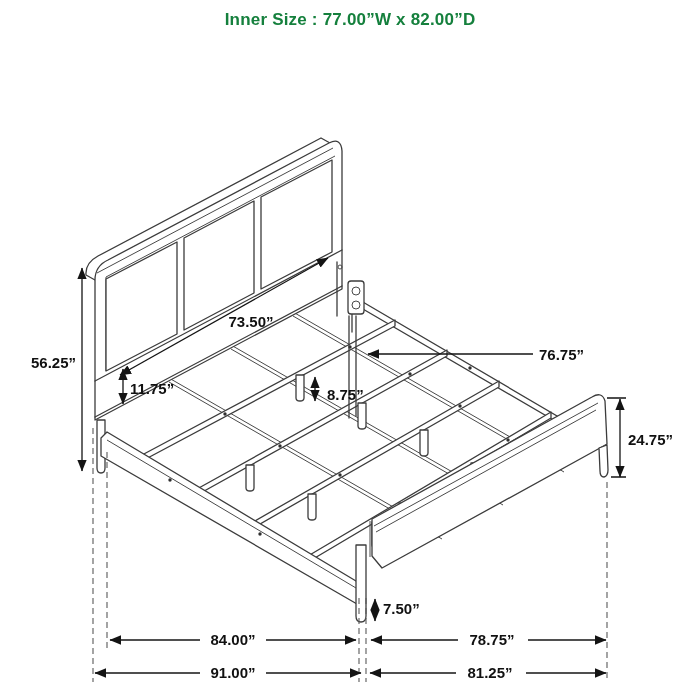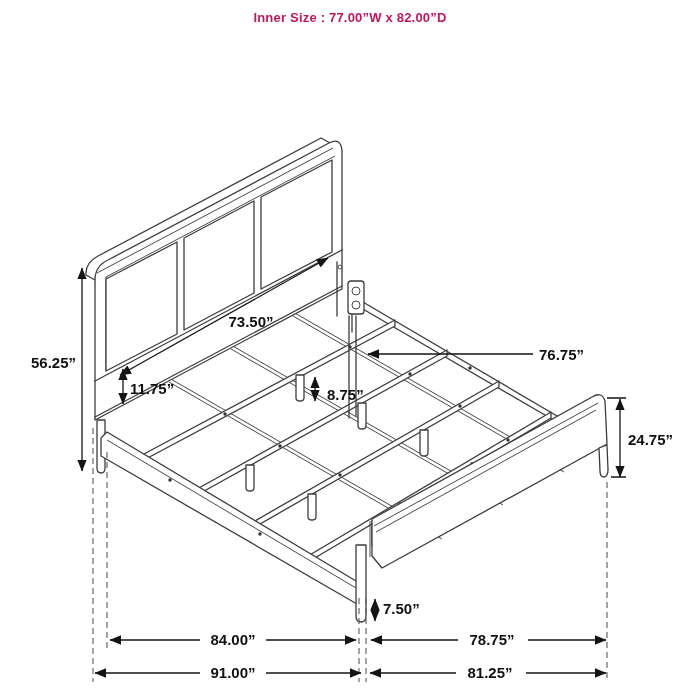--- a/index.html
+++ b/index.html
@@ -3,21 +3,21 @@
 <meta charset="utf-8">
 <style>
   html,body{margin:0;padding:0;}
   body{
     width:700px;height:700px;background:#ffffff;
     font-family:"Liberation Sans", sans-serif;
     position:relative;overflow:hidden;
   }
   .page-title{
     position:absolute;top:10px;left:0;width:100%;
-    text-align:center;font-size:13px;font-weight:bold;color:#be185d;
+    text-align:center;font-size:17px;font-weight:bold;color:#15803d;
     letter-spacing:.2px;
   }
   svg{position:absolute;top:0;left:0;}
   .bed{stroke:#3c3c3c;stroke-width:1.3;fill:none;stroke-linejoin:round;stroke-linecap:round;}
   .bedfill{stroke:#3c3c3c;stroke-width:1.3;fill:#ffffff;stroke-linejoin:round;}
   .thin{stroke:#4a4a4a;stroke-width:1;fill:none;}
   .dot{fill:#2e2e2e;stroke:none;}
   .dim{stroke:#141414;stroke-width:1.3;fill:none;}
   .ext{stroke:#5a5a5a;stroke-width:1.1;fill:none;stroke-dasharray:6 4;}
   .dimtext{font-family:"Liberation Sans",sans-serif;font-size:15px;font-weight:bold;fill:#111;}

